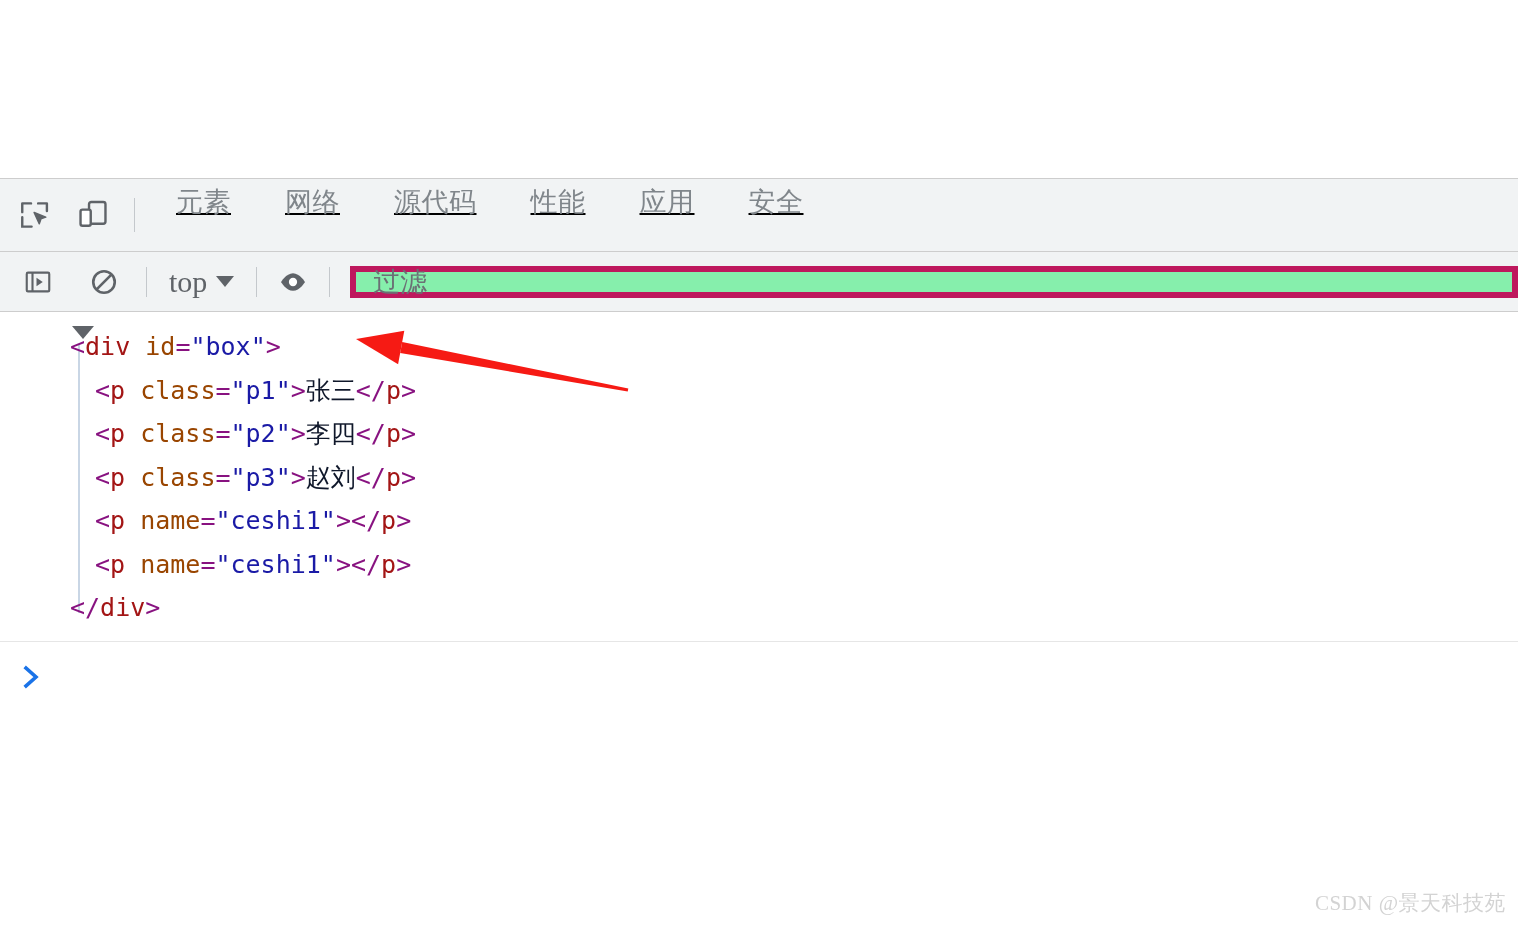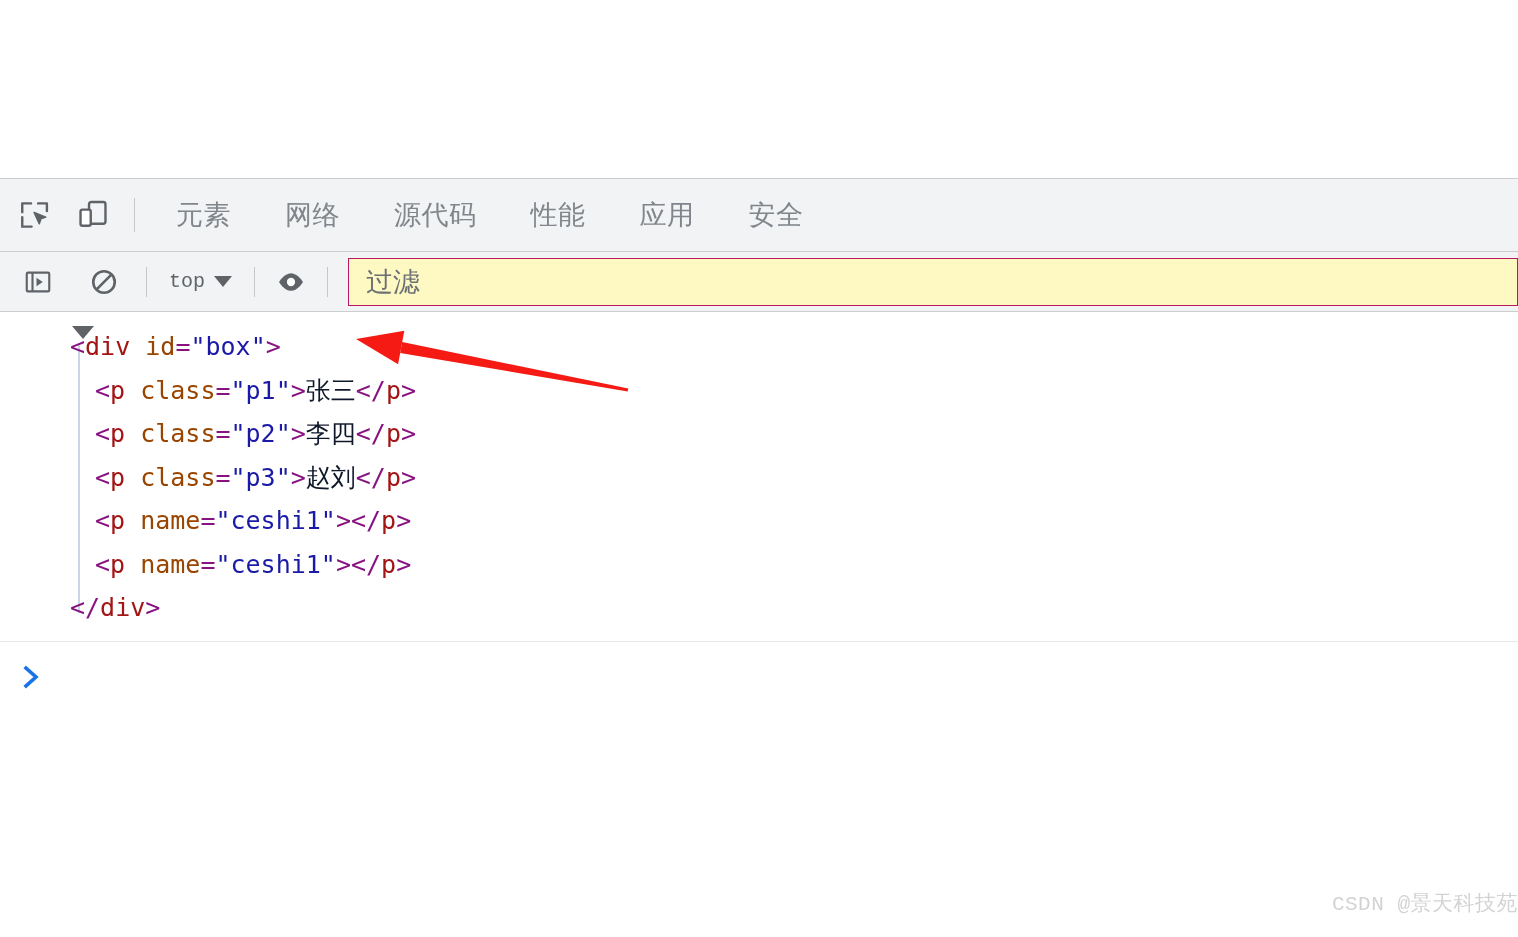--- a/index.html
+++ b/index.html
@@ -67,24 +67,25 @@
   .tb-sep {
     width: 1px;
     height: 34px;
     background: #c4c8cc;
     margin: 0 14px 0 18px;
     flex: none;
   }
 
   .tabs {
     display: flex;
-    align-items: center;
+    align-items: flex-start;
     height: 63px;
     flex: 1;
     min-width: 0;
+    text-decoration: underline;
   }
 
   .tab {
     position: relative;
     display: flex;
     align-items: center;
     justify-content: center;
     padding: 0 27px;
     font-size: 27px;
     color: #80868b;
@@ -134,38 +135,38 @@
 
   .ctx-select {
     display: flex;
     align-items: center;
     gap: 9px;
     padding: 0 8px;
     height: 42px;
     flex: none;
   }
   .ctx-label {
-    font-size: 20px;
+    font-size: 30px;
     color: #5f6368;
-    font-family: Liberation Mono, monospace;
+    font-family: Liberation Serif, serif;
   }
   .caret {
     width: 0; height: 0;
     border-left: 9px solid transparent;
     border-right: 9px solid transparent;
     border-top: 11px solid #5f6368;
   }
 
   .filter-wrap {
     flex: 1;
     min-width: 0;
-    height: 48px;
+    height: 32px;
     margin-left: 6px;
-    background: #fef9c3;
-    border: 1px solid #be185d;
+    background: #86efac;
+    border: 6px solid #be185d;
     box-sizing: border-box;
     display: flex;
     align-items: center;
   }
   .filter-text {
     font-size: 27px;
     color: #6b7075;
     padding-left: 17px;
     font-family: "Liberation Sans", sans-serif;
   }
@@ -249,25 +250,25 @@
     position: absolute;
     left: 0; top: 0;
     width: 1518px;
     height: 937px;
     pointer-events: none;
   }
 
   
   .watermark {
     position: absolute;
-    right: 0;
+    right: 12px;
     bottom: 20px;
     font-size: 21px;
     color: #d3d3d3;
-    font-family: Liberation Mono, monospace;
+    font-family: Liberation Serif, serif;
     letter-spacing: 0.5px;
     white-space: nowrap;
   }
 </style>
 </head>
 <body>
 
 <div id="root">
 
   <div class="page-area"></div>

